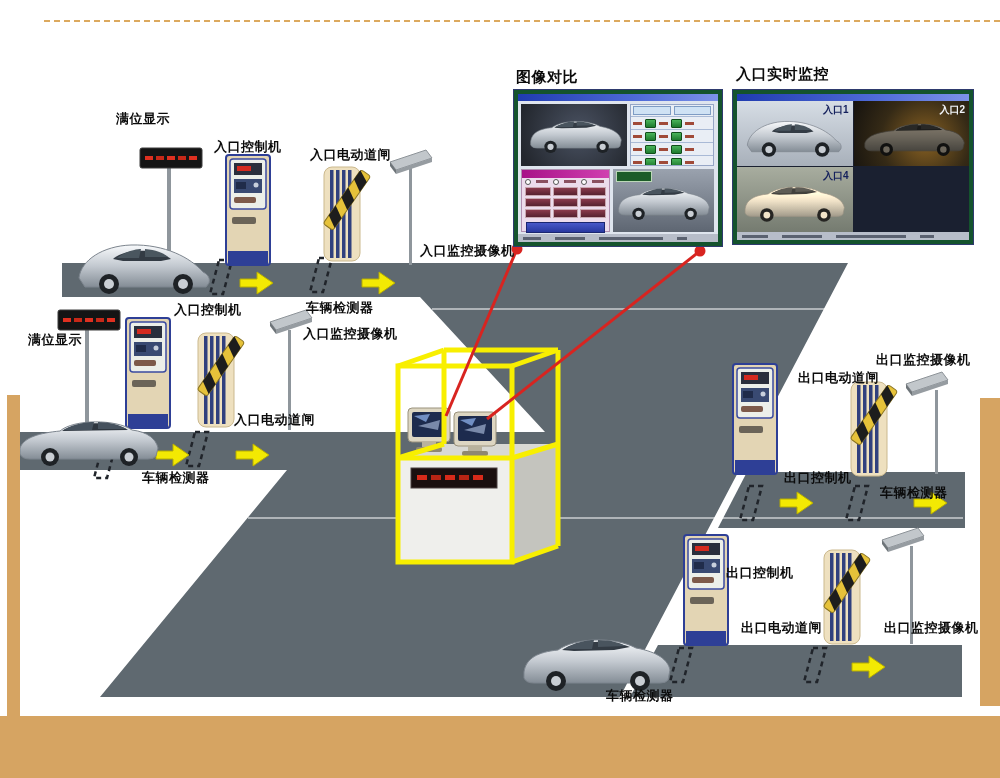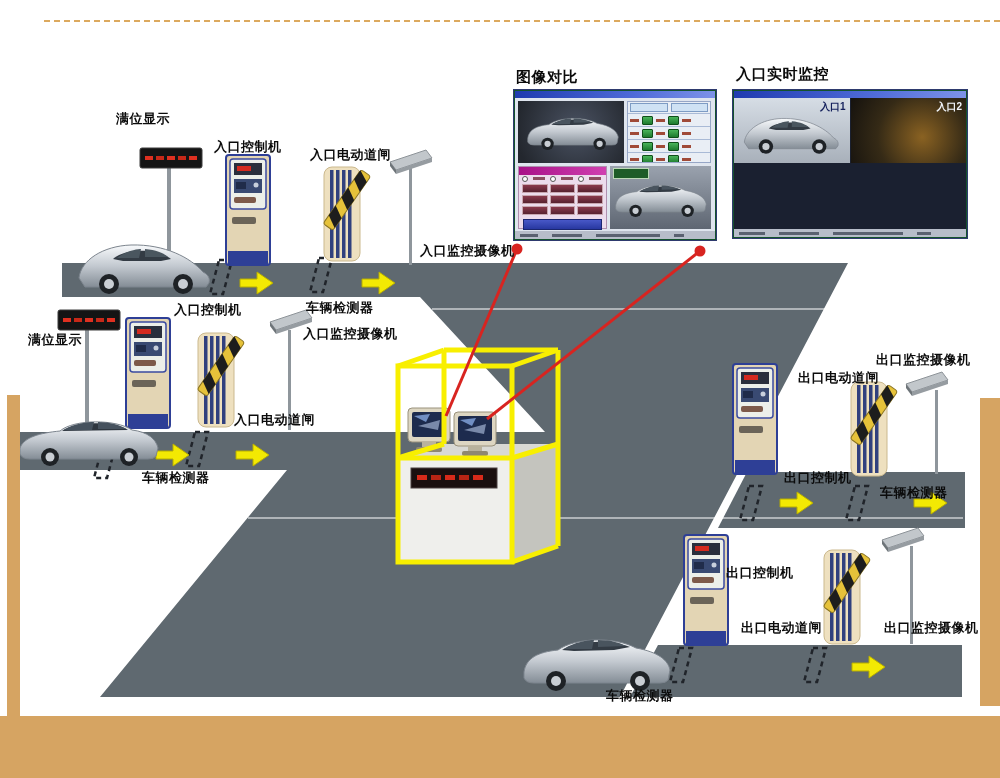--- a/index.html
+++ b/index.html
@@ -7,21 +7,21 @@
   #stage{position:relative;width:1000px;height:778px;background:#fff;overflow:hidden;}
   .tan{background:#d6a462;}
   #top-dash{position:absolute;left:44px;top:20px;width:956px;height:0;border-top:2px dashed #dca95e;}
   #left-bar{position:absolute;left:7px;top:395px;width:13px;height:323px;}
   #right-bar{position:absolute;left:980px;top:398px;width:20px;height:308px;}
   #bottom-band{position:absolute;left:0;top:716px;width:1000px;height:62px;}
   svg#diagram{position:absolute;left:0;top:0;}
   .lbl{position:absolute;font-weight:700;font-size:13px;color:#0b0b0b;letter-spacing:.5px;white-space:nowrap;}
   .lbl.big{font-size:15px;}
   
-  .shot{position:absolute;background:#dfe5ee;border:1px solid #14532d;box-shadow:0 0 0 1px #2e3a6e;}
+  .shot{position:absolute;background:#dfe5ee;border:4px solid #14532d;box-shadow:0 0 0 1px #2e3a6e;}
   .tb{height:7px;background:linear-gradient(90deg,#1f3bb0,#4f6bd8 60%,#7d92e8);}
   .sb{height:8px;background:#b7bdc9;display:flex;align-items:center;gap:14px;padding:0 5px;}
   .sb i{display:block;height:3px;background:#5a6170;}
   #compare{left:514px;top:90px;width:200px;height:148px;}
   #compare .body{position:relative;height:133px;}
   .ph{position:absolute;overflow:hidden;}
   .ph svg{position:absolute;}
   #cmp-ph1{left:3px;top:3px;width:106px;height:62px;background:radial-gradient(circle at 55% 45%,#4a5262,#23272e 90%);}
   #cmp-pn1{left:112px;top:3px;width:84px;height:62px;background:#e9eef5;border:1px solid #96a6c6;box-sizing:border-box;}
   #cmp-pn1 .hd{height:9px;display:flex;gap:3px;padding:1px 2px;}
@@ -37,21 +37,21 @@
   #cmp-pn2 .bg3{display:grid;grid-template-columns:1fr 1fr 1fr;gap:2px;padding:2px 3px;}
   #cmp-pn2 .bg3 u{display:block;height:7px;background:linear-gradient(#8a3a4c,#572230);border:1px solid #c8a8b0;}
   #cmp-pn2 .bb{margin:2px 4px 0;height:9px;background:linear-gradient(#4858c8,#2838a0);border:1px solid #1a2670;}
   #cmp-ph2{left:95px;top:68px;width:101px;height:63px;background:linear-gradient(#9aa2ae,#5e6672);}
   #cmp-ph2 .plate{position:absolute;left:3px;top:2px;width:34px;height:9px;background:#1d5c28;border:1px solid #bcd8b8;}
   #monitor{left:733px;top:90px;width:232px;height:146px;}
   #monitor .grid{position:relative;height:131px;background:#1a2030;display:grid;grid-template-columns:1fr 1fr;grid-template-rows:1fr 1fr;gap:1px;}
   .cell{position:relative;overflow:hidden;}
   .cell .clbl{position:absolute;right:4px;top:2px;font-size:10px;font-weight:700;}
   #cell1{background:linear-gradient(#d6dde5,#a8b0ba);}
-  #cell2{background:radial-gradient(circle at 62% 60%,#8a6222 0%,#352a16 55%,#15120e 100%);text-align:right;}
+  #cell2{background:radial-gradient(circle at 62% 60%,#8a6222 0%,#352a16 55%,#15120e 100%);}
   #cell3{background:linear-gradient(#c9cfd4,#959ca3);}
   #cell4{background:linear-gradient(#a8ad9f,#757b70);}
   #cell1 .clbl,#cell4 .clbl{color:#14205c;}
   #cell2 .clbl,#cell3 .clbl{color:#f2f5fa;}
   .cell svg{position:absolute;}
 </style>
 </head>
 <body>
 
 <div id="stage">
@@ -351,20 +351,26 @@
             <use href="#gCarBeetle" transform="translate(6,14) scale(0.72)"></use>
           </svg>
         <span class="clbl">入口1</span>
       </div>
       <div class="cell" id="cell2">
         <svg width="115" height="66" style="filter:brightness(0.45) sepia(0.5)">
             <use href="#gCarSedan" transform="translate(8,16) scale(0.72)"></use>
           </svg>
         <span class="clbl">入口2</span>
       </div>
+      <div class="cell" id="cell4">
+        <svg width="115" height="66" style="filter:sepia(0.55)">
+            <use href="#gCarHatch" transform="translate(4,12) scale(0.68)"></use>
+          </svg>
+        <span class="clbl">入口4</span>
+      </div>
     </div>
     <div class="sb">
         <i style="width:26px"></i>
         <i style="width:40px"></i>
         <i style="width:70px"></i>
         <i style="width:14px"></i>
       </div>
   </div>
 
   <div id="left-bar" class="tan"></div>

